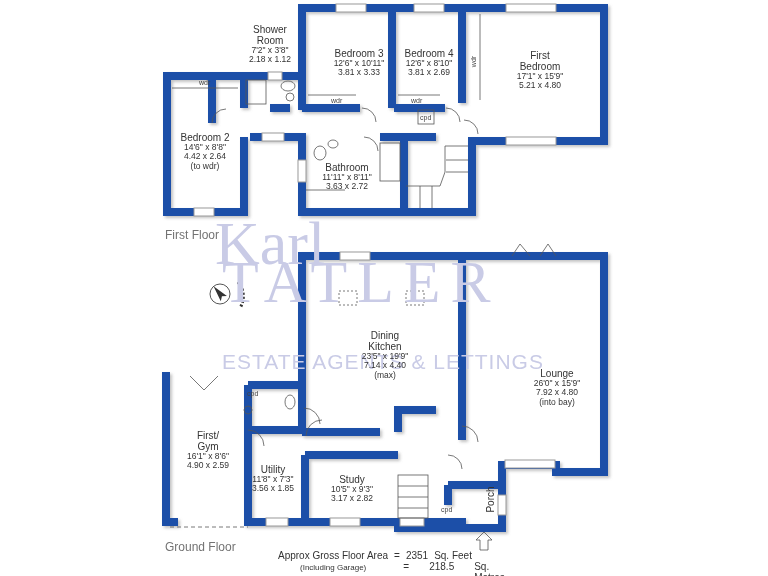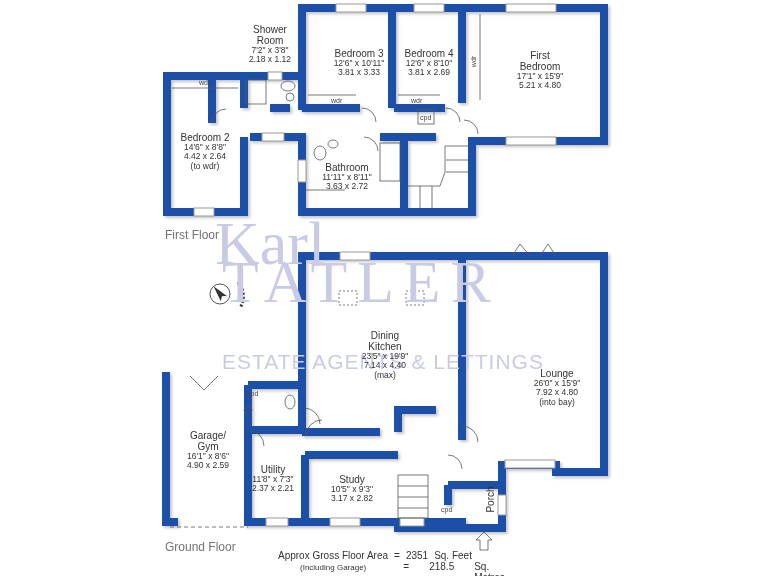--- a/index.html
+++ b/index.html
@@ -179,29 +179,29 @@
   <div class="dim">7.14 x 4.40</div>
   <div class="dim">(max)</div>
 </div>
 <div class="lbl" style="left:517px; top:356px; width:80px;margin-top:12px;">
   <div class="name">Lounge</div>
   <div class="dim">26'0" x 15'9"</div>
   <div class="dim">7.92 x 4.80</div>
   <div class="dim">(into bay)</div>
 </div>
 <div class="lbl" style="left:176px; top:430px; width:64px;">
-  <div class="name">Garage/</div>
+  <div class="name">First/</div>
   <div class="name">Gym</div>
   <div class="dim">16'1" x 8'6"</div>
   <div class="dim">4.90 x 2.59</div>
 </div>
 <div class="lbl" style="left:244px; top:464px; width:58px;">
   <div class="name">Utility</div>
   <div class="dim">11'8" x 7'3"</div>
-  <div class="dim">2.37 x 2.21</div>
+  <div class="dim">3.56 x 1.85</div>
 </div>
 <div class="lbl" style="left:320px; top:474px; width:64px;">
   <div class="name">Study</div>
   <div class="dim">10'5" x 9'3"</div>
   <div class="dim">3.17 x 2.82</div>
 </div>
 <div class="lbl" style="left:470px; top:494px; width:40px; transform:rotate(-90deg);">
   <div class="name">Porch</div>
 </div>
 <div class="fix" style="left:247px; top:390px;">cpd</div>

